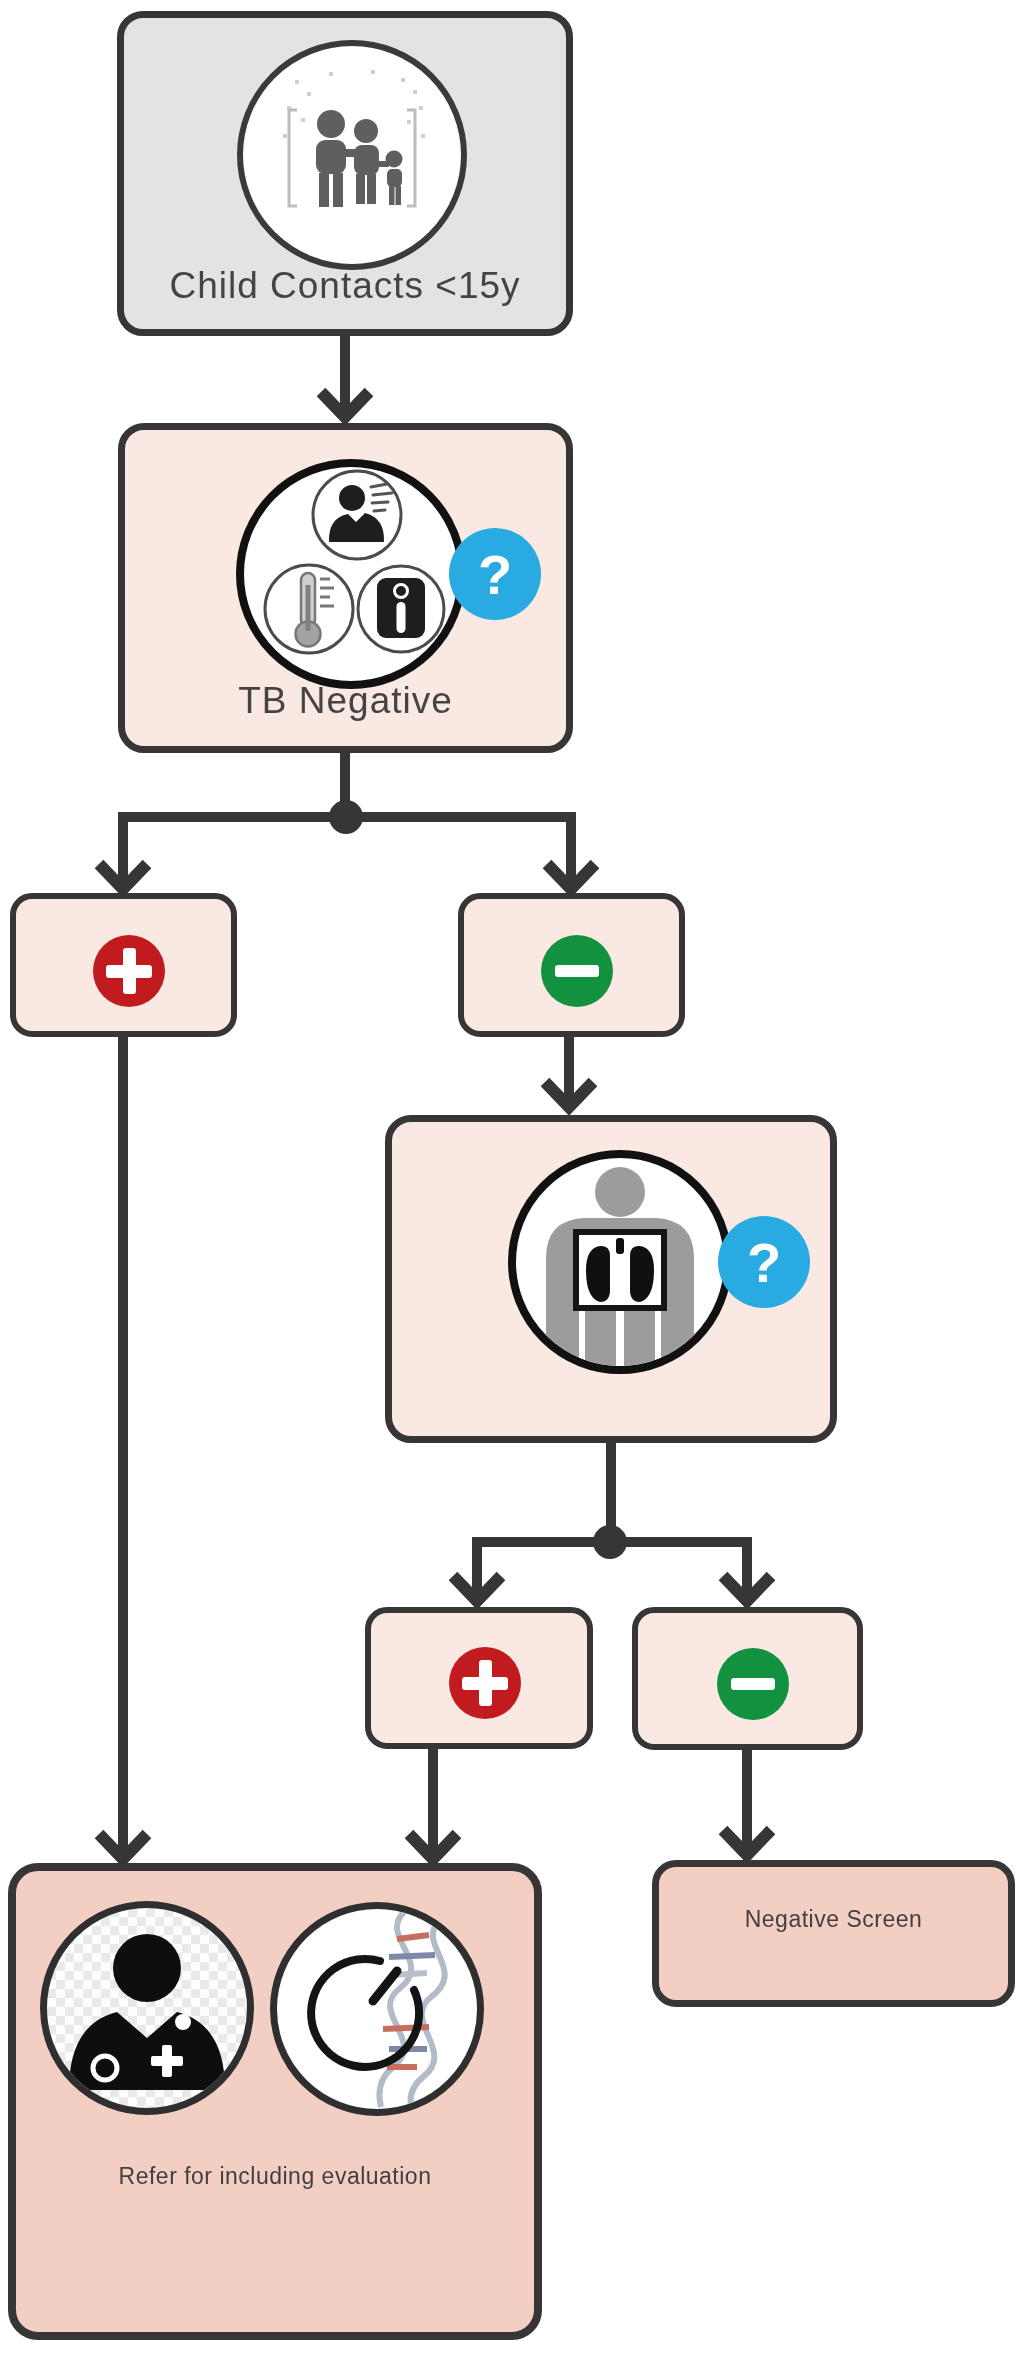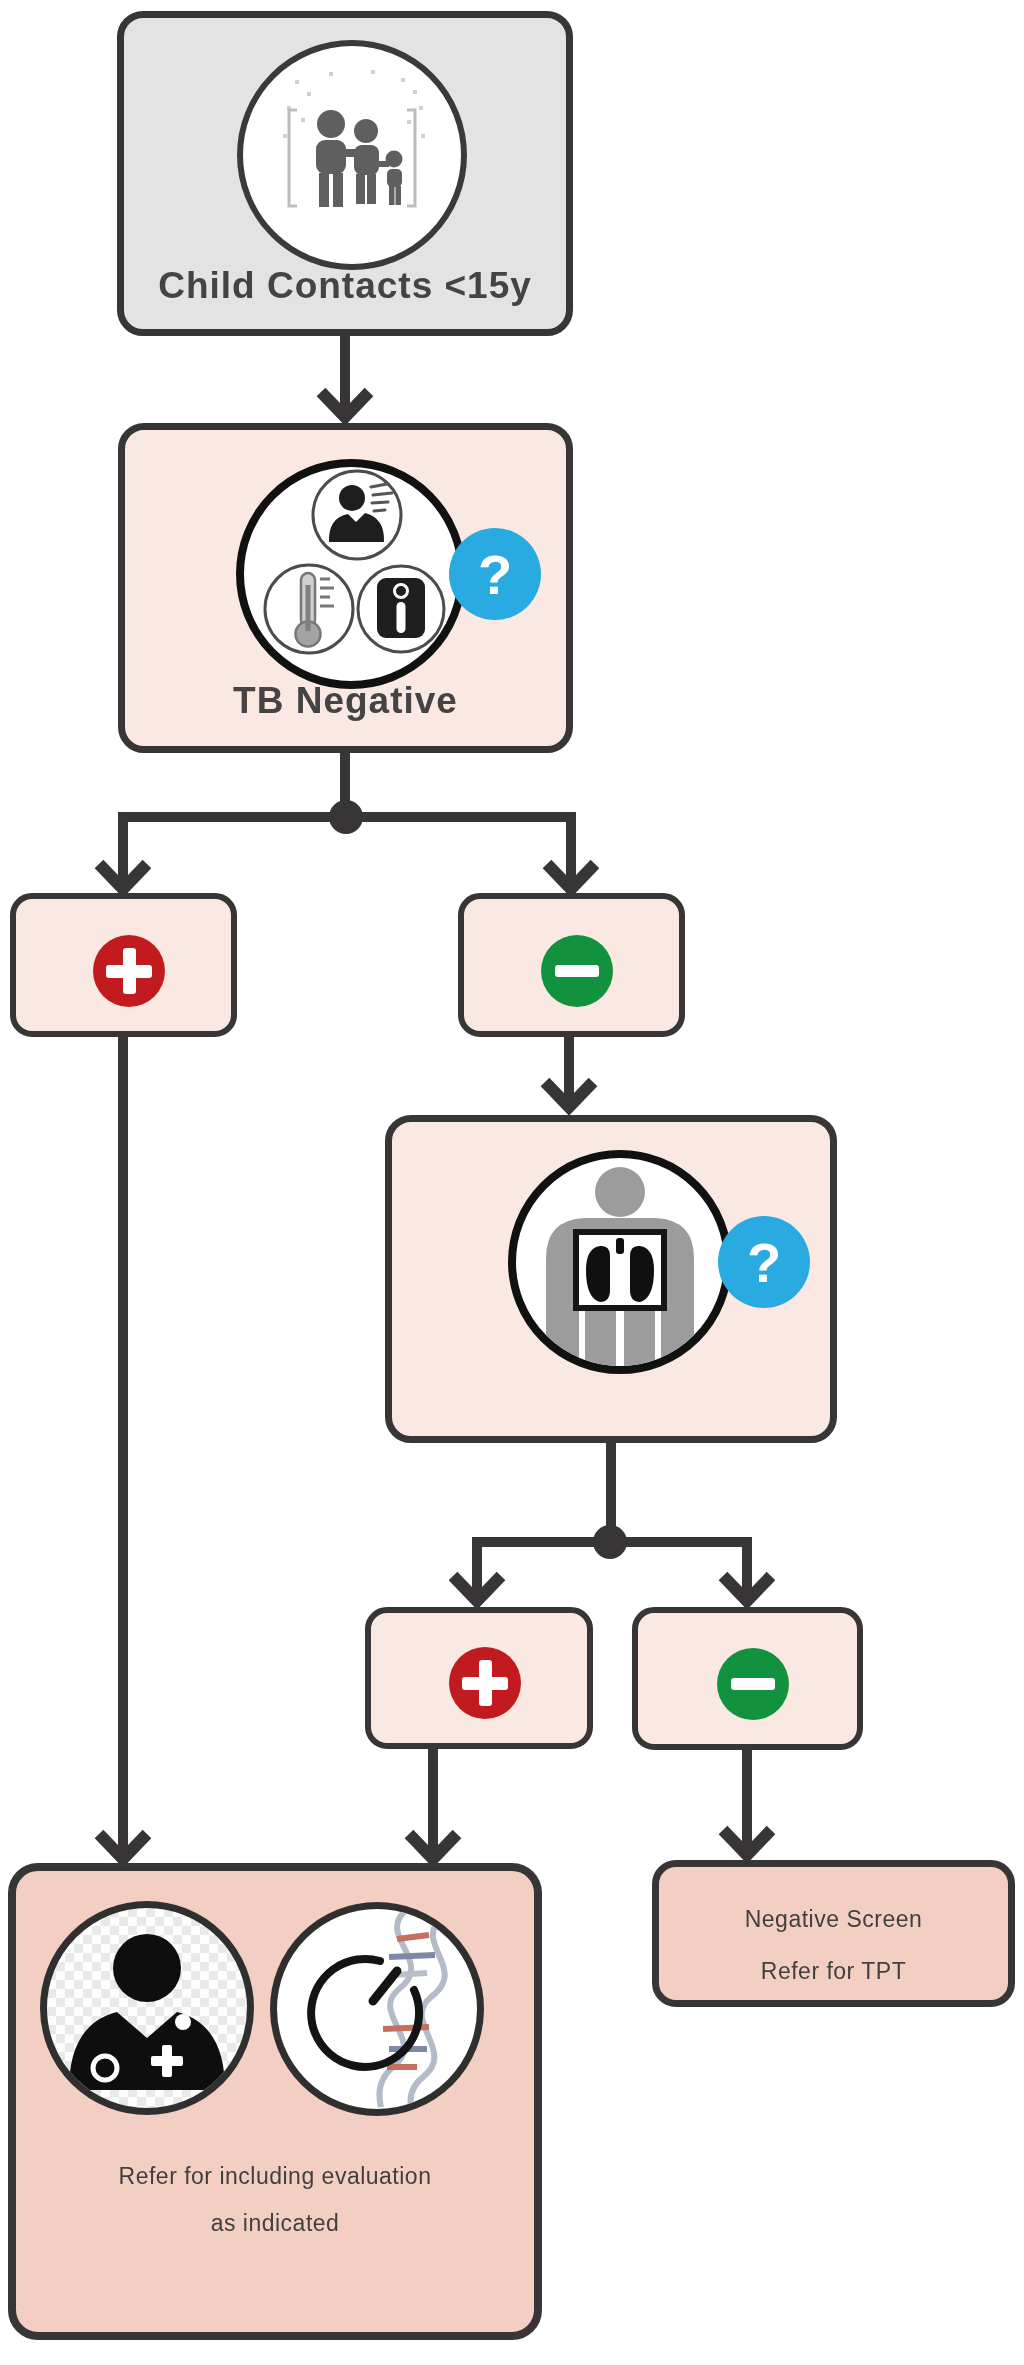--- a/index.html
+++ b/index.html
@@ -26,21 +26,21 @@
   .help{position:absolute;width:92px;height:92px;border-radius:50%;background:#29abe2;
         color:#ffffff;display:flex;align-items:center;justify-content:center;
         font-size:56px;font-weight:bold;z-index:3;}
   .pm{position:absolute;width:72px;height:72px;border-radius:50%;z-index:2;}
   .pm.red{background:#c11b20;}
   .pm.green{background:#12913f;}
   .pm .bar{position:absolute;background:#ffffff;border-radius:3px;}
   .pm .h{width:46px;height:13px;left:13px;top:29.5px;}
   .pm .v{width:13px;height:46px;left:29.5px;top:13px;}
   .pm.green .h{width:44px;height:12px;left:14px;top:30px;}
-  .lbl{position:absolute;left:0;right:0;text-align:center;font-weight:bold;
+  .lbl{position:absolute;left:0;right:0;text-align:center;font-weight:normal;
        color:#454343;letter-spacing:1px;font-size:37px;z-index:2;}
   .txt{position:absolute;left:0;right:0;text-align:center;color:#413f3f;
        font-size:23px;letter-spacing:0.5px;z-index:2;}
 </style>
 </head>
 <body>
 
 <div id="canvas">
 
   <svg id="connectors" width="1024" height="2365" viewBox="0 0 1024 2365">
@@ -243,24 +243,22 @@
           <path d="M106 120 L152 118" stroke="#c66f60"></path>
           <path d="M112 140 L150 140" stroke="#7d89a6"></path>
           <path d="M110 158 L140 158" stroke="#c66f60"></path>
         </g>
         <path d="M137 81 A54 54 0 1 1 103 52" stroke="#141414" stroke-width="8" fill="none" stroke-linecap="round"></path>
         <path d="M120 62 L96 92" stroke="#141414" stroke-width="9" stroke-linecap="round"></path>
       </svg>
     </div>
     <div class="txt" style="top:282px;line-height:47px;">
       <div>Refer for including evaluation</div>
-      <div>as indicated</div>
     </div>
   </section>
 
   <section class="node salmon" style="left:652px;top:1860px;width:363px;height:147px;border-radius:24px;">
     <div class="txt" style="top:26px;line-height:52px;">
       <div>Negative Screen</div>
-      <div>Refer for TPT</div>
     </div>
   </section>
 
 </div>
 
 </body></html>

